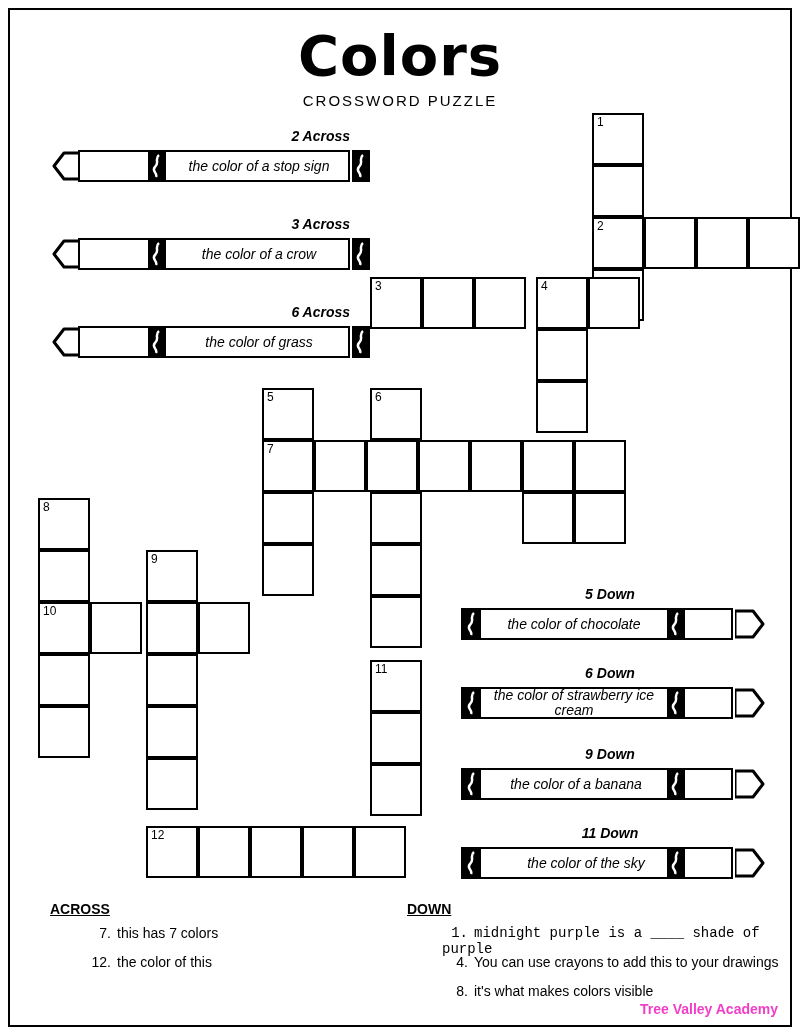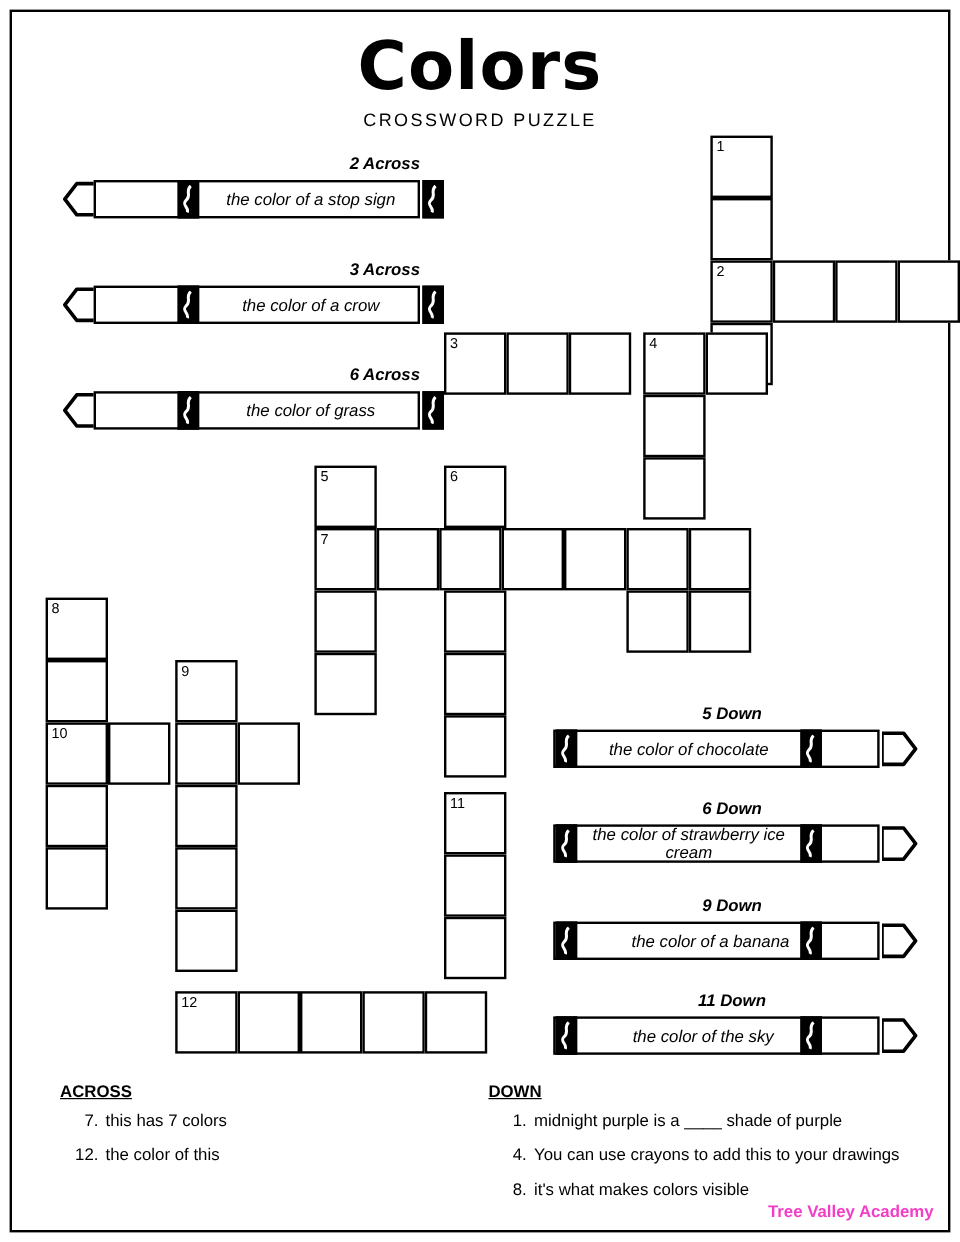--- a/index.html
+++ b/index.html
@@ -135,20 +135,21 @@
     position: absolute;
     font-family: "Liberation Sans", sans-serif;
     font-weight: bold;
     font-size: 14px;
     text-decoration: underline;
   }
   .list-item {
     position: absolute;
     font-family: "Liberation Sans", sans-serif;
     font-size: 14px;
+    margin-left: 29px;
   }
   .list-item .ln {
     display: inline-block;
     width: 26px;
     text-align: right;
     margin-right: 6px;
   }
   .footer {
     position: absolute;
     right: 22px;
@@ -372,21 +373,21 @@
       <div class="label-band" style="left:8px;">
         <svg class="squig" width="10" height="24" viewBox="0 0 10 24">
             <path d="M7 1 C2 5, 8 9, 3 13 C-1 17, 6 19, 4 23" stroke="#ffffff" stroke-width="2.5" fill="none"></path>
           </svg>
       </div>
       <div class="label-band" style="left:212px;">
         <svg class="squig" width="10" height="24" viewBox="0 0 10 24">
             <path d="M7 1 C2 5, 8 9, 3 13 C-1 17, 6 19, 4 23" stroke="#ffffff" stroke-width="2.5" fill="none"></path>
           </svg>
       </div>
-      <div class="text" style="left:42px; width:190px;">the color of a banana</div>
+      <div class="text" style="left:26px; width:190px;">the color of a banana</div>
     </div>
   </div>
 
   <div class="clue-block" style="left:455px; top:825px; width:310px;">
     <div class="clue-label right-side">11 Down</div>
     <div class="crayon">
       <div class="body" style="left:6px; width:272px;"></div>
       <div class="tip" style="left:280px;">
         <svg width="30" height="32" viewBox="0 0 30 32">
             <polygon points="28,16 18,3 0,3 0,29 18,29" fill="#ffffff" stroke="#000" stroke-width="3" stroke-linejoin="round"></polygon>
@@ -408,21 +409,21 @@
 
   <div class="list-heading" style="left:50px; top:901px;">ACROSS</div>
   <div class="list-item" style="left:56px; top:925px;">
     <span class="ln">7.</span><span>this has 7 colors</span>
   </div>
   <div class="list-item" style="left:56px; top:954px;">
     <span class="ln">12.</span><span>the color of this</span>
   </div>
 
   <div class="list-heading" style="left:407px; top:901px;text-align:right;">DOWN</div>
-  <div class="list-item" style="left:413px; top:925px;">
+  <div class="list-item" style="left:413px; top:925px;font-family:Liberation Mono, monospace;">
     <span class="ln">1.</span><span>midnight purple is a ____ shade of purple</span>
   </div>
   <div class="list-item" style="left:413px; top:954px;">
     <span class="ln">4.</span><span>You can use crayons to add this to your drawings</span>
   </div>
   <div class="list-item" style="left:413px; top:983px;">
     <span class="ln">8.</span><span>it's what makes colors visible</span>
   </div>
 
   <div class="footer">Tree Valley Academy</div>

